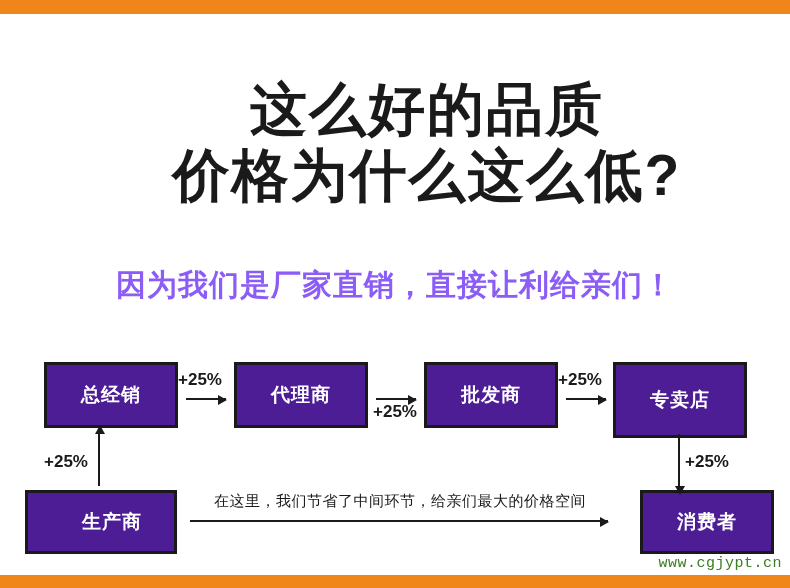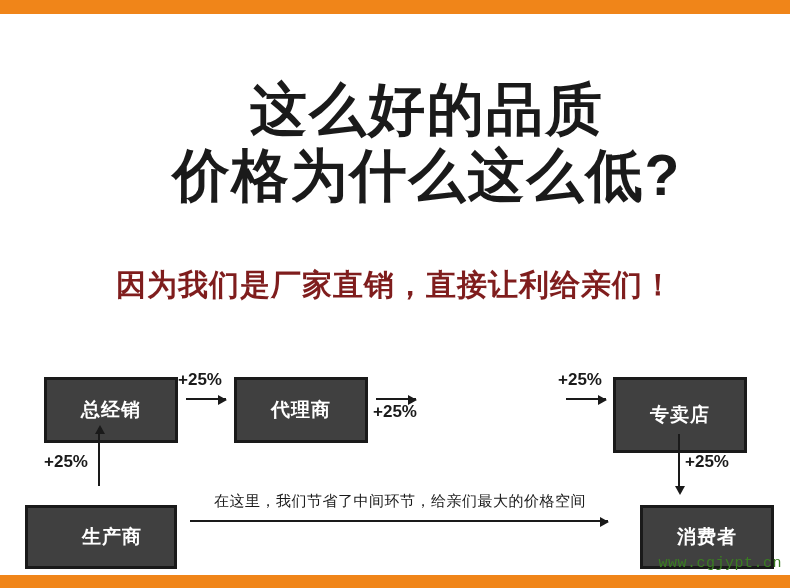--- a/index.html
+++ b/index.html
@@ -61,47 +61,46 @@
     font-weight: bold;
     display: block;
     margin-top: 6px;
   }
   .subhead {
     position: absolute;
     left: 0;
     top: 265px;
     width: 790px;
     text-align: center;
-    color: #7f1d1d;
+    color: #8b5cf6;
     font-size: 30px;
     font-weight: bold;
     letter-spacing: 1px;
   }
 
   
   .diagram {
     position: absolute;
     left: 0;
     top: 340px;
     width: 790px;
     height: 230px;
   }
   .node {
     position: absolute;
-    background: #404040;
+    background: #4c1d95;
     border: 3px solid #1a1a1a;
     color: #ffffff;
     font-size: 19px;
     font-weight: bold;
     display: flex;
     align-items: center;
     justify-content: center;
     box-sizing: border-box;
     letter-spacing: 1px;
-    margin-top: 15px;
   }
   
   #node-zongjingxiao { left: 44px;  top: 22px; width: 134px; height: 66px; }
   #node-dailishang   { left: 234px; top: 22px; width: 134px; height: 66px; }
   #node-pifashang    { left: 424px; top: 22px; width: 134px; height: 66px; }
   #node-zhuanmaidian { left: 613px; top: 22px; width: 134px; height: 76px; }
   
   #node-shengchanshang { left: 25px;  top: 150px; width: 152px; height: 64px; padding-left: 22px; }
   #node-xiaofeizhe     { left: 640px; top: 150px; width: 134px; height: 64px; }
 
@@ -217,20 +216,23 @@
   <div class="subhead">因为我们是厂家直销，直接让利给亲们！</div>
 
   <div class="diagram">
 
     <div class="node" id="node-zongjingxiao">
       <span>总经销</span>
     </div>
     <div class="node" id="node-dailishang">
       <span>代理商</span>
     </div>
+    <div class="node" id="node-pifashang">
+      <span>批发商</span>
+    </div>
     <div class="node" id="node-zhuanmaidian">
       <span>专卖店</span>
     </div>
     <div class="node" id="node-shengchanshang">
       <span>生产商</span>
     </div>
     <div class="node" id="node-xiaofeizhe">
       <span>消费者</span>
     </div>
 

